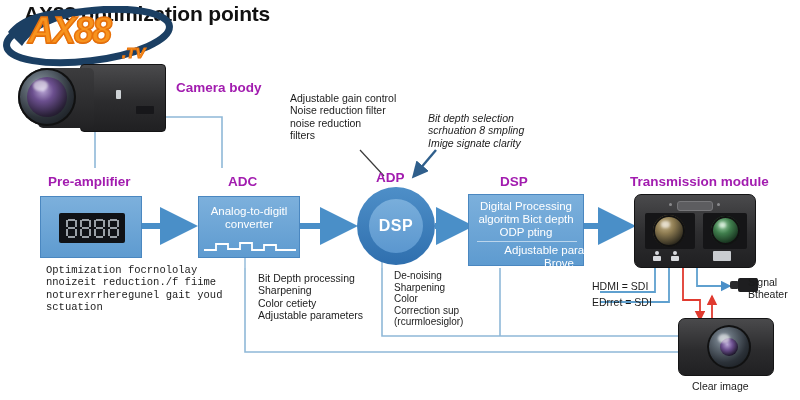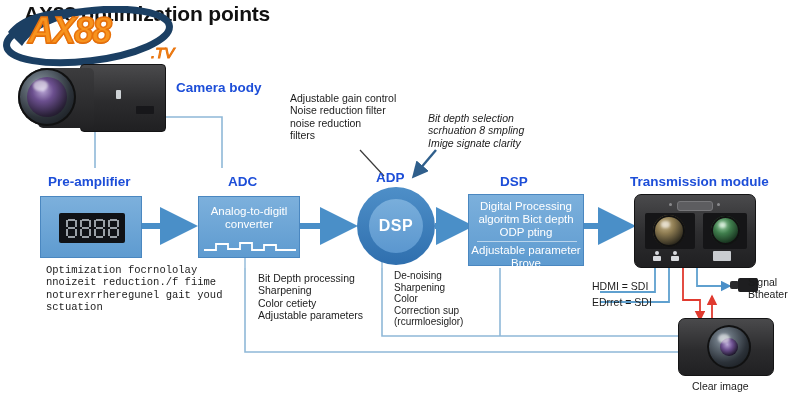--- a/index.html
+++ b/index.html
@@ -10,25 +10,25 @@
 
   
   .title{position:absolute;left:24px;top:2px;font-size:21px;font-weight:bold;
          letter-spacing:-.2px;color:#111;white-space:nowrap;}
 
   
   .logo{position:absolute;left:2px;top:6px;width:178px;height:62px;}
   .logo .txt{position:absolute;left:26px;top:4px;font-size:36px;font-weight:bold;
        font-style:italic;color:#F7931E;letter-spacing:-2px;
        -webkit-text-stroke:1.5px #E8720C;text-shadow:0 1px 0 #c9600a;}
-  .logo .tv{position:absolute;left:120px;top:38px;font-size:15px;font-weight:normal;
-       font-style:italic;color:#F7931E;margin-left:29px;-webkit-text-stroke:1px #E8720C;}
-
-  
-  .hd{position:absolute;font-size:13.5px;font-weight:bold;color:#1d4ed8;white-space:nowrap;}
+  .logo .tv{position:absolute;left:120px;top:38px;font-size:15px;font-weight:bold;
+       font-style:italic;color:#F7931E;-webkit-text-stroke:1px #E8720C;}
+
+  
+  .hd{position:absolute;font-size:13.5px;font-weight:bold;color:#a21caf;white-space:nowrap;}
 
   
   .note{position:absolute;font-size:10.5px;line-height:12.4px;color:#1c1c1c;white-space:pre-line;}
   .note.sm{font-size:10px;line-height:11.6px;}
 
   
   .blk{position:absolute;border-radius:0;
        background:linear-gradient(180deg,#7cb0dc 0%,#5e9bd0 100%);
        border:1px solid #4a87c0;box-sizing:border-box;}
   .blk .lbl{color:#fff;font-size:11.5px;line-height:13px;text-align:center;
@@ -217,21 +217,21 @@
 Color
 Correction sup
 (rcurmloesiglor)</div>
 
   <div class="hd" style="left:500px;top:174px;">DSP</div>
   <div class="blk" style="left:468px;top:194px;width:116px;height:72px;">
     <div class="lbl" style="left:0;top:5px;text-align:center;">Digital Processing
 algoritm
 Bict depth ODP pting</div>
     <div class="divider" style="left:8px;top:46px;width:100px;"></div>
-    <div class="lbl" style="left:0;top:49px;">Adjustable parameter
+    <div class="lbl" style="left:0;top:49px;padding-left:33px;">Adjustable parameter
 Brove</div>
   </div>
 
   <div class="hd" style="left:630px;top:174px;">Transmission module</div>
   <div class="hw" style="left:634px;top:194px;width:122px;height:74px;">
     <div style="position:absolute;left:42px;top:6px;width:34px;height:8px;border-radius:3px;
                 background:#5d5d60;border:1px solid #77777a;"></div>
     <div style="position:absolute;left:34px;top:8px;width:3px;height:3px;border-radius:50%;background:#8a8a8d;"></div>
     <div style="position:absolute;left:82px;top:8px;width:3px;height:3px;border-radius:50%;background:#8a8a8d;"></div>
 

